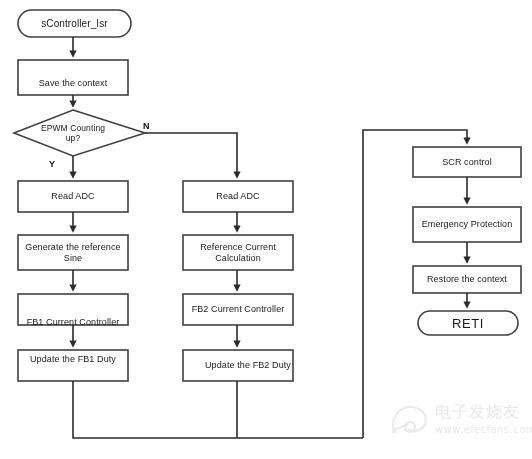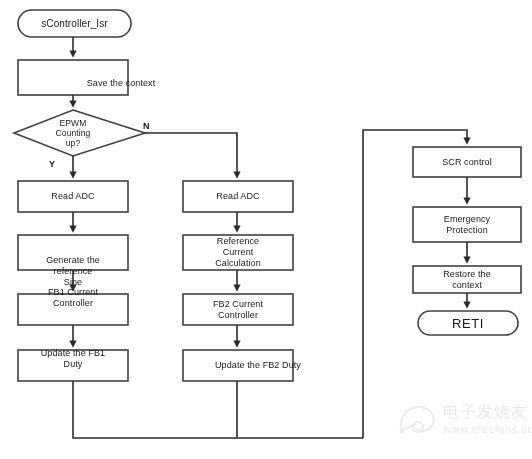--- a/index.html
+++ b/index.html
@@ -28,21 +28,21 @@
     position: absolute;
     display: flex;
     align-items: center;
     justify-content: center;
     text-align: center;
     color: #1a1a1a;
     font-size: 9px;
     line-height: 11px;
     letter-spacing: 0.1px;
     box-sizing: border-box;
-    padding: 0 20px;
+    padding: 0 3px;
     pointer-events: none;
     white-space: pre-line;
   }
   .branch-label {
     position: absolute;
     color: #111111;
     font-size: 9px;
     font-weight: 600;
     line-height: 10px;
   }
@@ -53,21 +53,21 @@
     font-size: 13px;
     letter-spacing: 0.6px;
   }
   .decision-label {
     font-size: 8.5px;
     line-height: 10px;
   }
   
   #watermark {
     position: absolute;
-    left: 396px;
+    left: 388px;
     top: 400px;
     width: 136px;
     height: 52px;
     opacity: 0.33;
     pointer-events: none;
   }
   #watermark .wm-cn {
     position: absolute;
     left: 47px;
     top: 2px;
@@ -148,42 +148,42 @@
       <path d="M363,438 L363,130 L467,130 L467,141" marker-end="url(#arrow)"></path>
 
       <line x1="467" y1="177" x2="467" y2="201" marker-end="url(#arrow)"></line>
       <line x1="467" y1="242" x2="467" y2="260" marker-end="url(#arrow)"></line>
       <line x1="467" y1="293" x2="467" y2="305" marker-end="url(#arrow)"></line>
     </g>
   </svg>
 
   <div class="node-label terminal-label" style="left:18px; top:10px; width:113px; height:27px;">sController_Isr</div>
 
-  <div class="node-label" style="left:18px; top:60px; width:110px; height:47px;margin-left:48px;">Save the context</div>
+  <div class="node-label" style="left:18px; top:60px; width:110px; height:47px;">Save the context</div>
 
   <div class="node-label decision-label" style="left:27px; top:112px; width:92px; height:42px;">EPWM Counting
 up?</div>
 
   <div class="node-label" style="left:18px; top:181px; width:110px; height:31px;">Read ADC</div>
 
-  <div class="node-label" style="left:18px; top:235px; width:110px; height:35px;margin-top:19px;">Generate the reference
+  <div class="node-label" style="left:18px; top:235px; width:110px; height:35px;">Generate the reference
 Sine</div>
 
-  <div class="node-label" style="left:18px; top:282px; width:110px; height:31px;">FB1 Current Controller</div>
+  <div class="node-label" style="left:18px; top:307px; width:110px; height:31px;">FB1 Current Controller</div>
 
   <div class="node-label" style="left:18px; top:350px; width:110px; height:18px;border-radius:9px;">Update the FB1 Duty</div>
 
   <div class="node-label" style="left:183px; top:181px; width:110px; height:31px;">Read ADC</div>
 
   <div class="node-label" style="left:183px; top:235px; width:110px; height:35px;">Reference Current
 Calculation</div>
 
   <div class="node-label" style="left:183px; top:294px; width:110px; height:31px;">FB2 Current Controller</div>
 
-  <div class="node-label" style="left:183px; top:350px; width:130px; height:31px;margin-left:10px;">Update the FB2 Duty</div>
+  <div class="node-label" style="left:183px; top:350px; width:130px; height:31px;">Update the FB2 Duty</div>
 
   <div class="node-label" style="left:413px; top:147px; width:108px; height:30px;text-align:right;">SCR control</div>
 
   <div class="node-label" style="left:413px; top:207px; width:108px; height:35px;border-radius:13px;">Emergency Protection</div>
 
   <div class="node-label" style="left:413px; top:266px; width:108px; height:27px;border-radius:13px;">Restore the context</div>
 
   <div class="node-label terminal-label big" style="left:418px; top:311px; width:100px; height:24px;">RETI</div>
 
   <div class="branch-label" style="left:143px; top:121px;">N</div>

